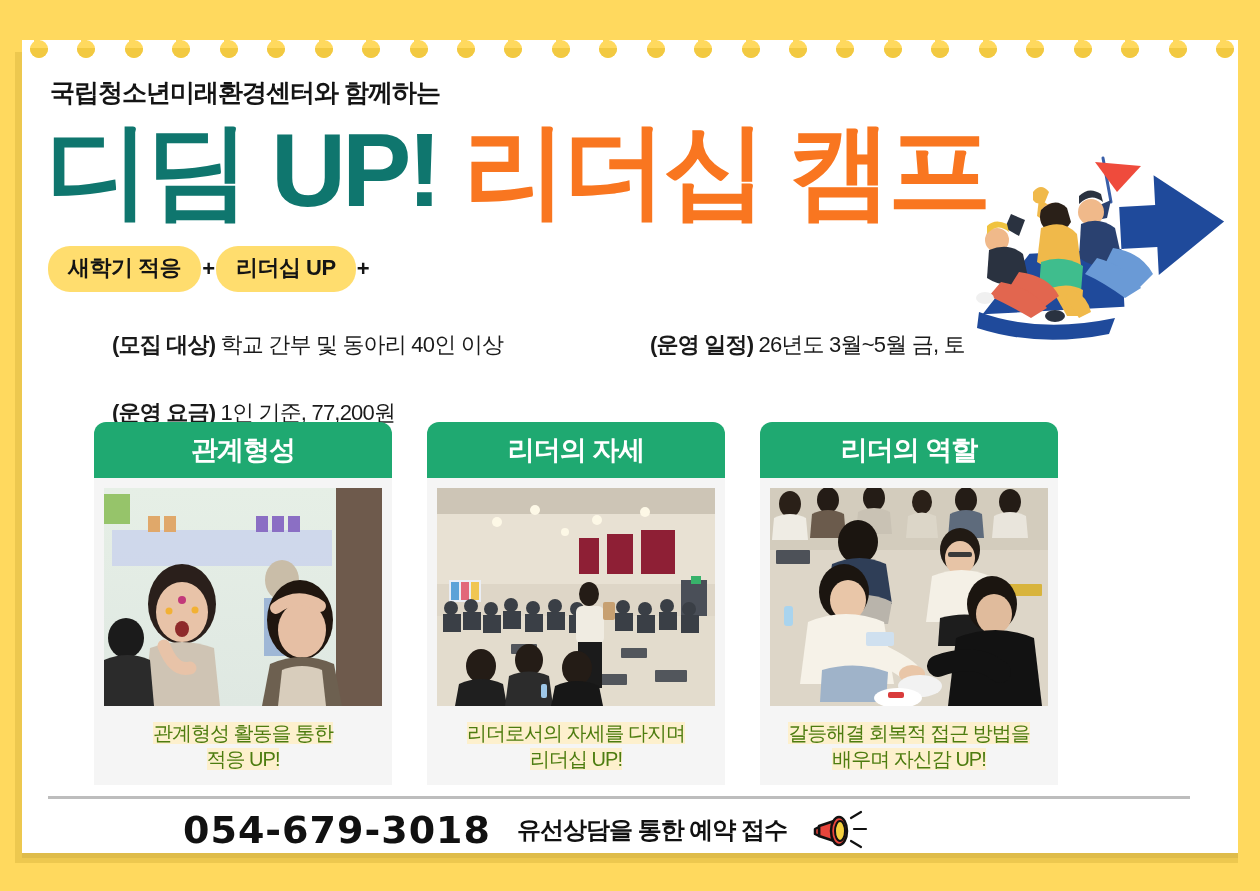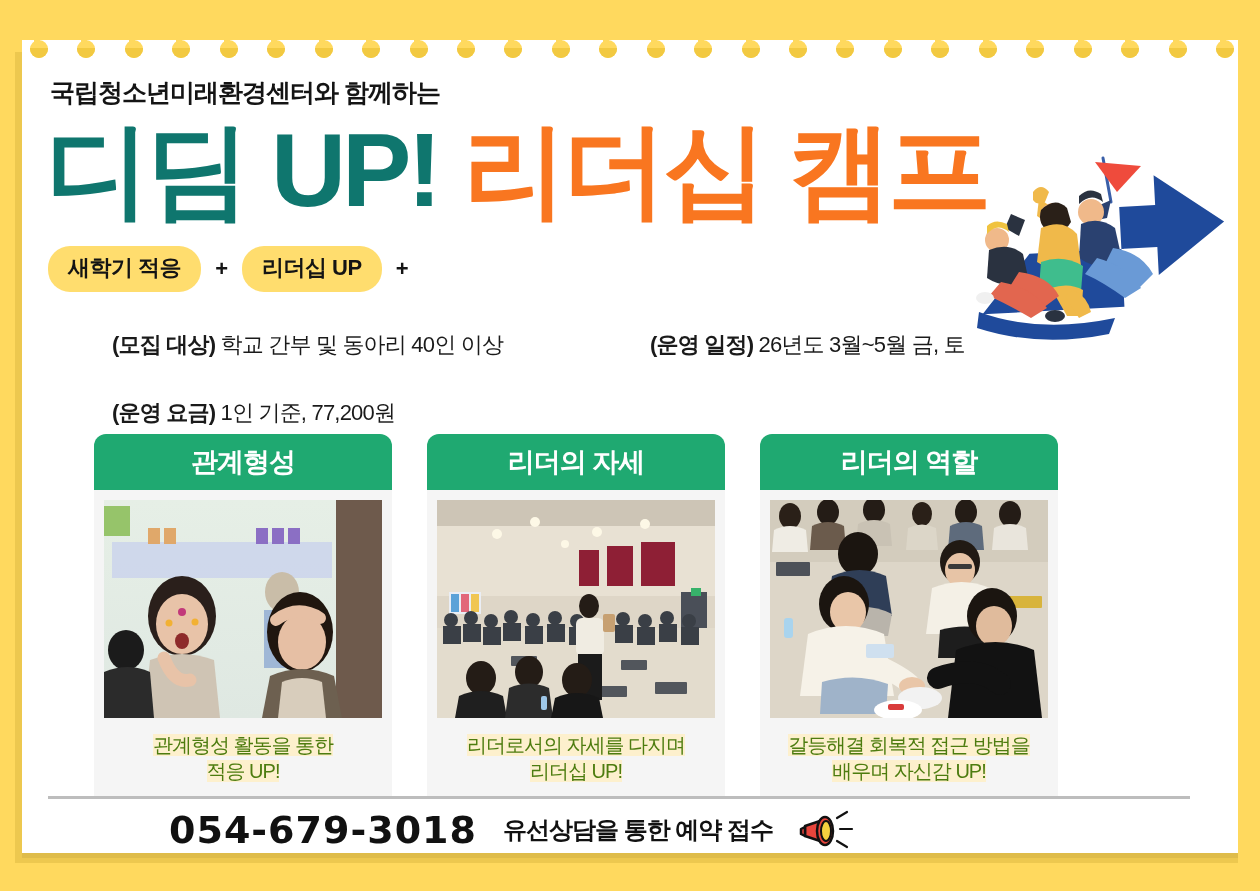--- a/index.html
+++ b/index.html
@@ -61,21 +61,21 @@
     font-size:104px;font-weight:bold;
     letter-spacing:-4px;
     line-height:1;
     white-space:nowrap;
   }
   #main-title .green{color:#0f766e;}
   #main-title .orange{color:#f97620;}
   
   #keywords{
     position:absolute;left:48px;top:246px;
-    display:flex;align-items:center;gap:14px;
+    display:flex;align-items:center;gap:1px;
   }
   .pill{
     background:#ffdd6e;border-radius:22px;
     padding:7px 20px 9px 20px;
     font-size:22px;font-weight:bold;color:#141414;
     letter-spacing:-0.5px;
   }
   .plus{font-size:22px;font-weight:bold;color:#141414;}
   
   #info{
@@ -83,21 +83,21 @@
     display:grid;grid-template-columns:500px auto;
     row-gap:12px;column-gap:0;
     font-size:22px;color:#1a1a1a;letter-spacing:-0.8px;gap:38px;
   }
   #info .label{font-weight:bold;}
   
   #cards{
     position:absolute;left:94px;top:422px;
     display:flex;gap:35px;
   }
-  .card{width:298px;margin-top:12px;}
+  .card{width:298px;}
   .card-header{
     background:#1fa971;
     border-radius:12px 12px 0 0;
     height:56px;
     display:flex;align-items:center;justify-content:center;
     color:#ffffff;font-size:27px;font-weight:bold;letter-spacing:-1px;
   }
   .card-body{
     background:#f5f5f5;
     padding:10px 10px 12px 10px;
@@ -114,21 +114,21 @@
     font-size:20px;color:#4d7c0f;letter-spacing:-1px;line-height:1.32;
   }
   .caption span{background:#fdf0cd;}
   
   #divider{
     position:absolute;left:48px;top:796px;width:1142px;height:3px;
     background:#bdbdbd;
   }
   #footer{
     position:absolute;left:0;top:808px;width:1024px;
-    display:flex;align-items:center;justify-content:center;gap:26px;
+    display:flex;align-items:center;justify-content:center;gap:26px;padding-left:14px;
   }
   #phone{
     font-size:38px;font-weight:bold;color:#111;
     letter-spacing:1px;
     font-family:"DejaVu Sans",sans-serif;
   }
   #footer-note{
     font-size:24px;font-weight:bold;color:#111;letter-spacing:-1px;
   }
   #megaphone{width:56px;height:44px;}

